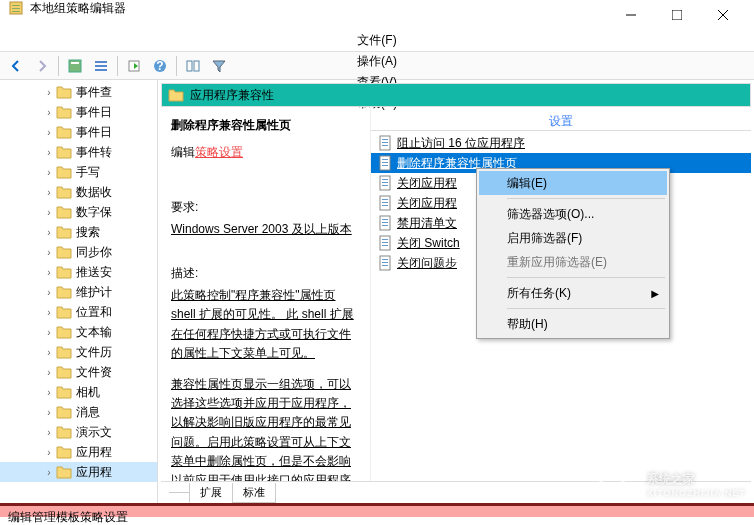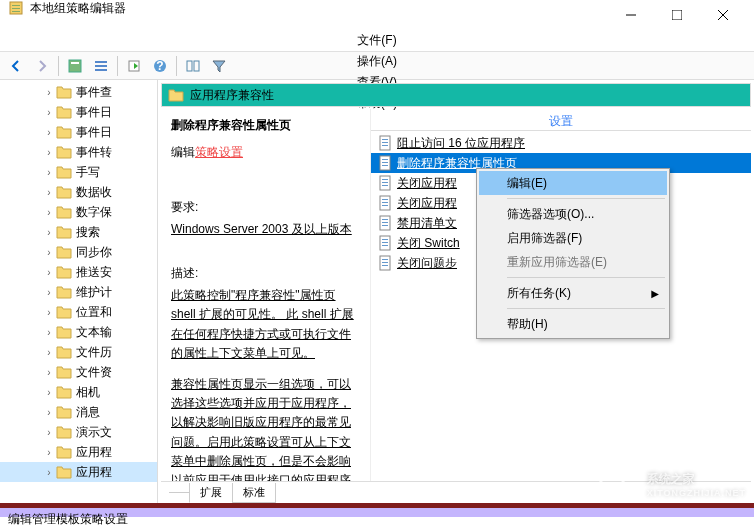--- a/index.html
+++ b/index.html
@@ -33,21 +33,21 @@
 .right-panel { flex: 1; overflow: hidden; position: relative; }
 .col-header { height: 22px; border-bottom: 1px solid #ddd; padding: 4px 8px; color: #3b82f6; text-align: center; }
 .settings-list { padding: 2px 0; }
 .setting-item { display: flex; align-items: center; height: 20px; padding: 0 6px; white-space: nowrap; text-decoration: underline; }
 .setting-item.highlighted { background: #0078d7; color: #fff; }
 .setting-icon { width: 16px; height: 16px; margin-right: 4px; flex-shrink: 0; }
 .tabs-bottom { height: 22px; border-top: 1px solid #ddd; display: flex; align-items: center; padding-left: 8px; background: #fff; margin: 0 3px; }
 .tab { padding: 2px 10px; border: 1px solid #ccc; border-top: none; background: #fff; font-size: 11px; margin-right: -1px; }
 .tab.active { background: #fff; border-bottom: 1px solid #fff; }
 .tab-sep { width: 20px; border-bottom: 1px solid #ccc; }
-.statusbar { height: 14px; border-top: 5px solid #7f1d1d; padding: 3px 8px; background: #c4b5fd; }
+.statusbar { height: 14px; border-top: 3px solid #7f1d1d; padding: 3px 8px; background: #fca5a5; }
 .context-menu { position: absolute; top: 168px; left: 476px; width: 194px; background: #f0f0f0; border: 1px solid #a0a0a0; box-shadow: 2px 2px 4px rgba(0,0,0,.25); padding: 2px; z-index: 100; }
 .ctx-item { height: 24px; display: flex; align-items: center; padding: 0 20px 0 28px; position: relative; }
 .ctx-item.hover { background: #90c8f6; align-items: center; }
 .ctx-item.disabled { color: #737373; }
 .ctx-sep { height: 1px; background: #d0d0d0; margin: 3px 2px 3px 28px; }
 .ctx-arrow { position: absolute; right: 8px; font-size: 10px; }
 .watermark { position: absolute; right: 8px; bottom: 26px; color: rgba(255,255,255,.75); font-size: 16px; font-weight: bold; display: flex; align-items: center; gap: 18px; pointer-events: none; text-shadow: 0 0 4px rgba(0,0,0,.3); }
 .watermark small { font-size: 9px; letter-spacing: 1px; display:block; opacity:.8; }
 </style>
 </head>

